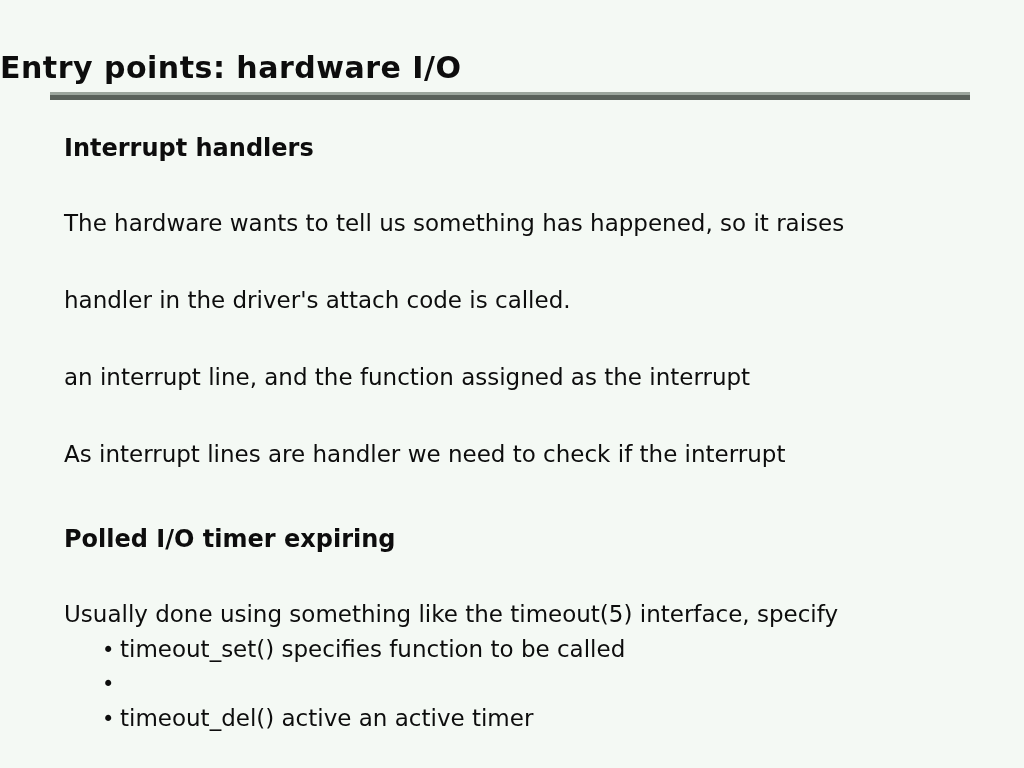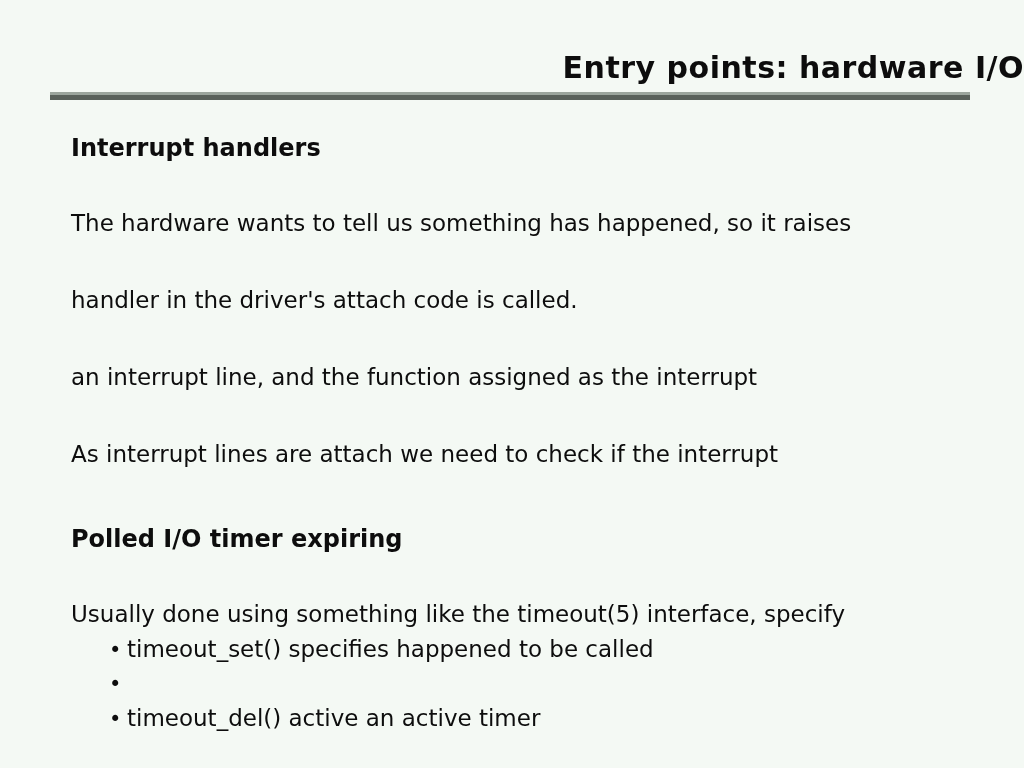--- a/index.html
+++ b/index.html
@@ -17,38 +17,38 @@
   .slide {
     position: relative;
     width: 1024px;
     height: 768px;
   }
   .slide-title {
     position: absolute;
     top: 50px;
     left: 0;
     width: 1024px;
-    text-align: right;
+    text-align: left;
     font-size: 30px;
     font-weight: bold;
     letter-spacing: 0.5px;
   }
   .title-divider {
     position: absolute;
     top: 92px;
     left: 50px;
     width: 920px;
     height: 8px;
     box-sizing: border-box;
     background: var(--rule-bottom, #59615a);
     border-top: 3px solid var(--rule-top, #9ba59c);
   }
   .content {
     position: absolute;
-    left: 71px;
+    left: 64px;
     top: 133px;
     width: 900px;
   }
   .section-heading {
     font-size: 24px;
     font-weight: bold;
     line-height: 30px;
   }
   .para {
     font-size: 23px;
@@ -96,33 +96,33 @@
 
     <div class="section-heading h1">Interrupt handlers</div>
 
     <div class="para p1">
       <div class="line">The hardware wants to tell us something has happened, so it raises</div>
       <div class="line">handler in the driver's attach code is called.</div>
       <div class="line">an interrupt line, and the function assigned as the interrupt</div>
     </div>
 
     <div class="para p2">
-      <div class="line">As interrupt lines are attach we need to check if the interrupt</div>
+      <div class="line">As interrupt lines are handler we need to check if the interrupt</div>
     </div>
 
     <div class="section-heading h2">Polled I/O timer expiring</div>
 
     <div class="para p3">
       <div class="line">Usually done using something like the timeout(5) interface, specify</div>
     </div>
 
     <ul class="bullets">
       <li class="bullet-item">
         <span class="bullet-dot">•</span>
-        <span>timeout_set() specifies happened to be called</span>
+        <span>timeout_set() specifies function to be called</span>
       </li>
       <li class="bullet-item">
         <span class="bullet-dot">•</span>
       </li>
       <li class="bullet-item">
         <span class="bullet-dot">•</span>
         <span>timeout_del() active an active timer</span>
       </li>
     </ul>
 

